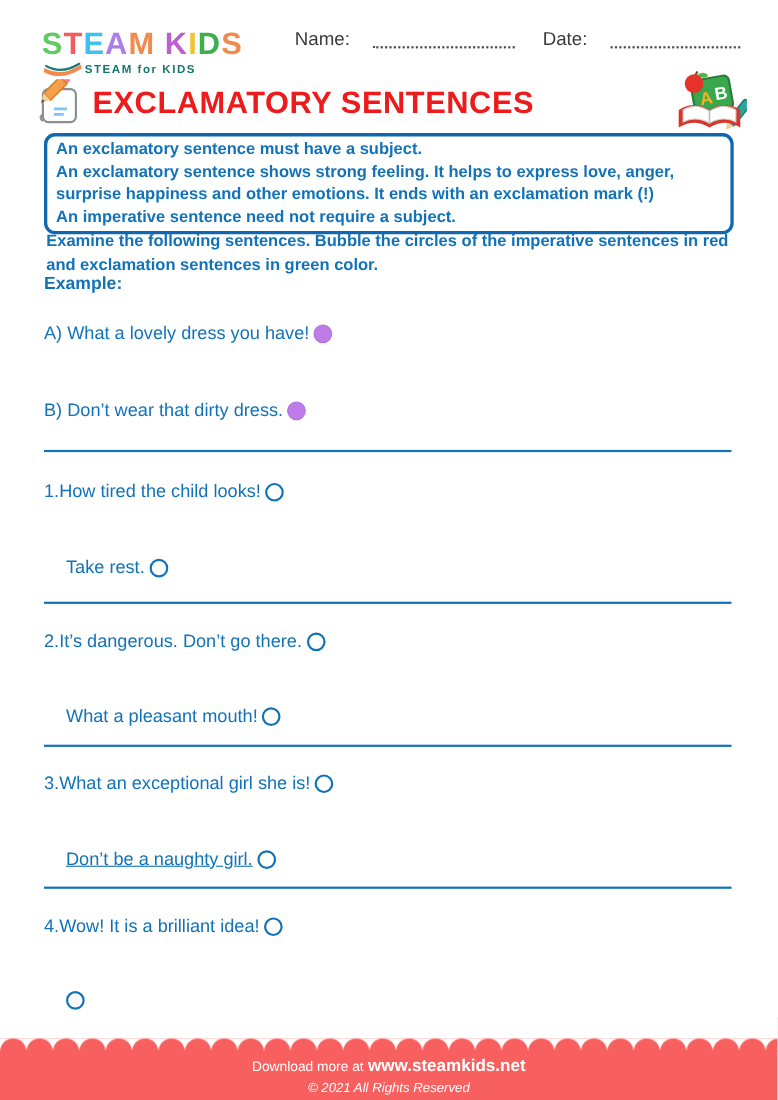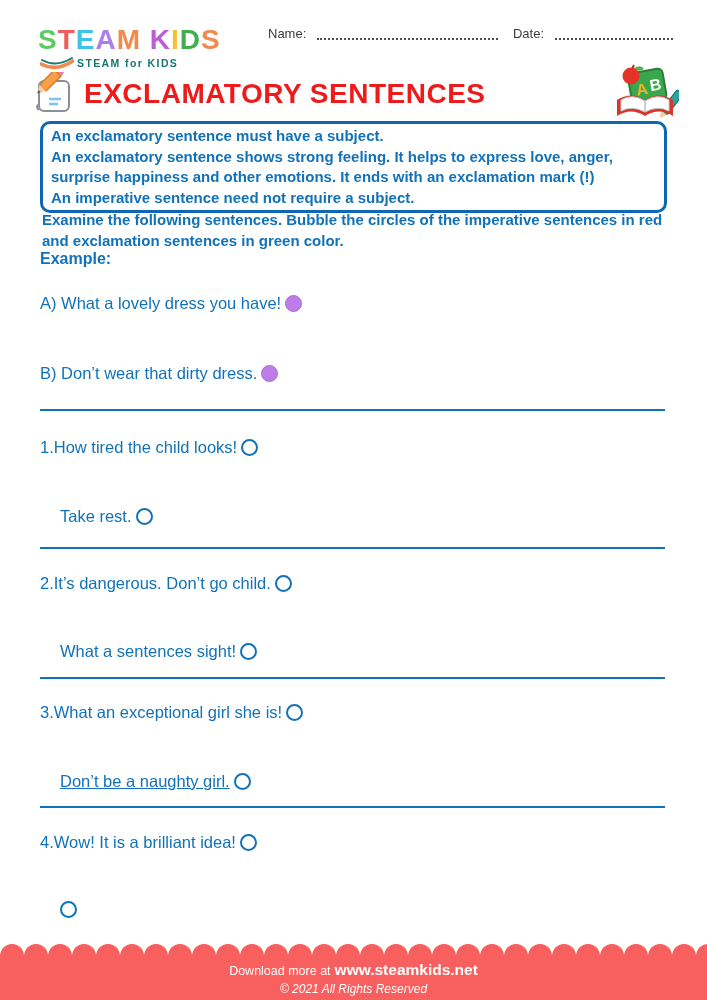--- a/index.html
+++ b/index.html
@@ -11,22 +11,22 @@
   .page{
     position:relative; width:707px; height:1000px; margin:0 auto;
     background:#ffffff; font-family:"Liberation Sans",sans-serif; overflow:hidden;
   }
   
   .topbar{ position:absolute; top:26px; left:38px; right:34px; display:flex; align-items:flex-start; }
   .logo{ width:218px; flex:0 0 auto; }
   .logo-word{ font-size:28px; font-weight:800; letter-spacing:1px; line-height:1; white-space:pre; }
   .logo-sub{ display:flex; align-items:center; gap:3px; margin-top:1px; margin-left:2px;
              color:var(--teal); font-weight:700; font-size:10.5px; letter-spacing:1.4px; }
-  .name-date{ flex:1; display:flex; align-items:flex-start; gap:11px; margin-left:12px;
-              padding-bottom:8px; color:var(--ink); font-size:13px; }
+  .name-date{ flex:1; display:flex; align-items:center; gap:21px; margin-left:12px;
+              padding-bottom:8px; color:var(--ink); font-size:17px; }
   .nd-label{ flex:0 0 auto; padding-bottom:1px; }
   .dotted{ border-bottom:2px dotted #4d4d4d; height:14px; }
   .name-line{ flex:1; margin-right:4px; }
   .date-line{ width:118px; }
   
   .title-row{ position:absolute; top:66px; left:30px; right:28px; height:56px;
               display:flex; align-items:center; }
   .title{ flex:1; margin-left:8px; color:var(--red); font-weight:700; font-size:28px; letter-spacing:.5px; }
   
   .info-box{ position:absolute; top:121px; left:40px; width:627px;
@@ -144,25 +144,25 @@
     <span class="bubble empty"></span>
   </div>
   <div class="row sub" id="q1-sub">
     <span>Take rest.</span>
     <span class="bubble empty"></span>
   </div>
 
   <div class="rule" id="rule-2"></div>
   <div class="row" id="q2-main">
     <span class="num">2.</span>
-    <span>It’s dangerous. Don’t go child.</span>
+    <span>It’s dangerous. Don’t go there.</span>
     <span class="bubble empty"></span>
   </div>
   <div class="row sub" id="q2-sub">
-    <span>What a sentences sight!</span>
+    <span>What a pleasant mouth!</span>
     <span class="bubble empty"></span>
   </div>
 
   <div class="rule" id="rule-3"></div>
   <div class="row" id="q3-main">
     <span class="num">3.</span>
     <span>What an exceptional girl she is!</span>
     <span class="bubble empty"></span>
   </div>
   <div class="row sub" id="q3-sub">

